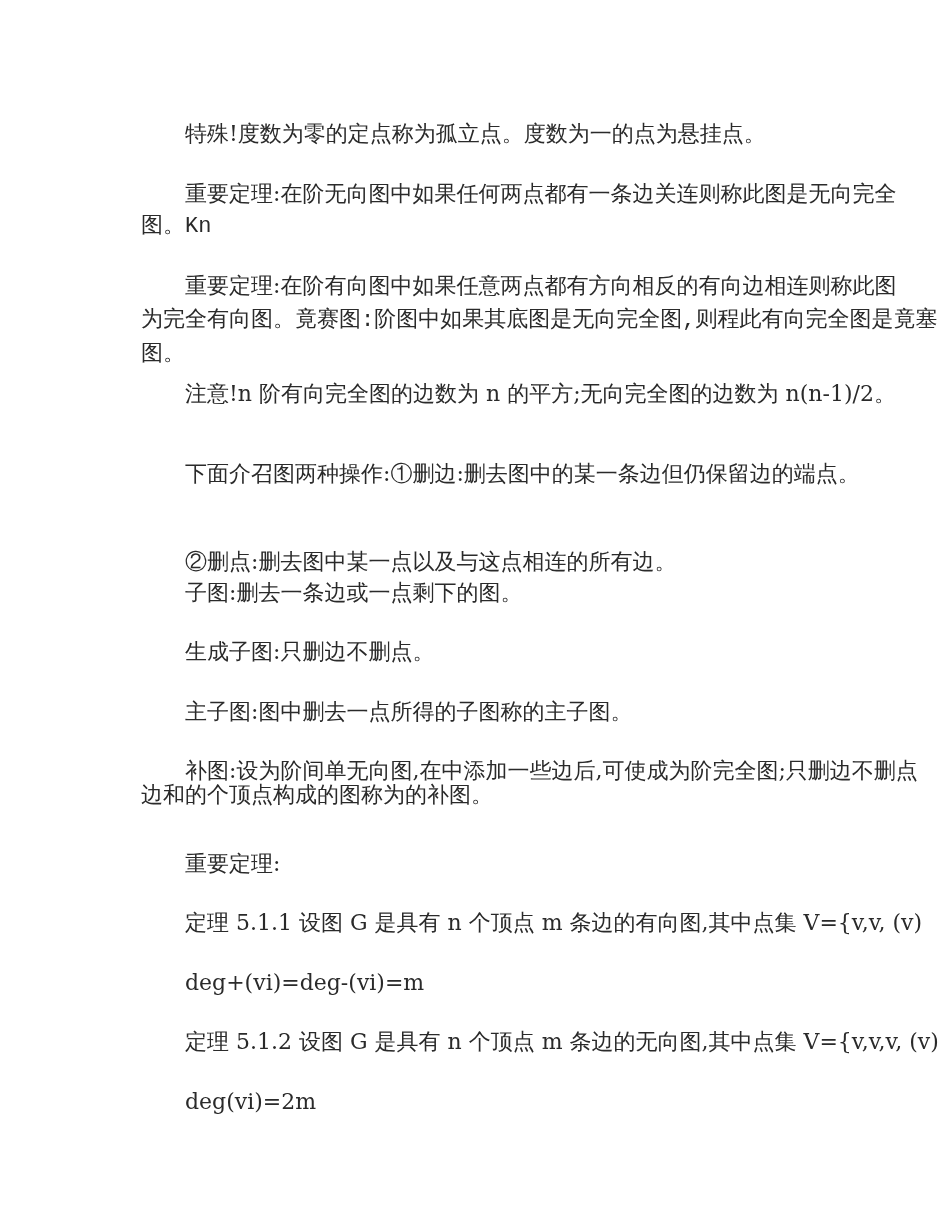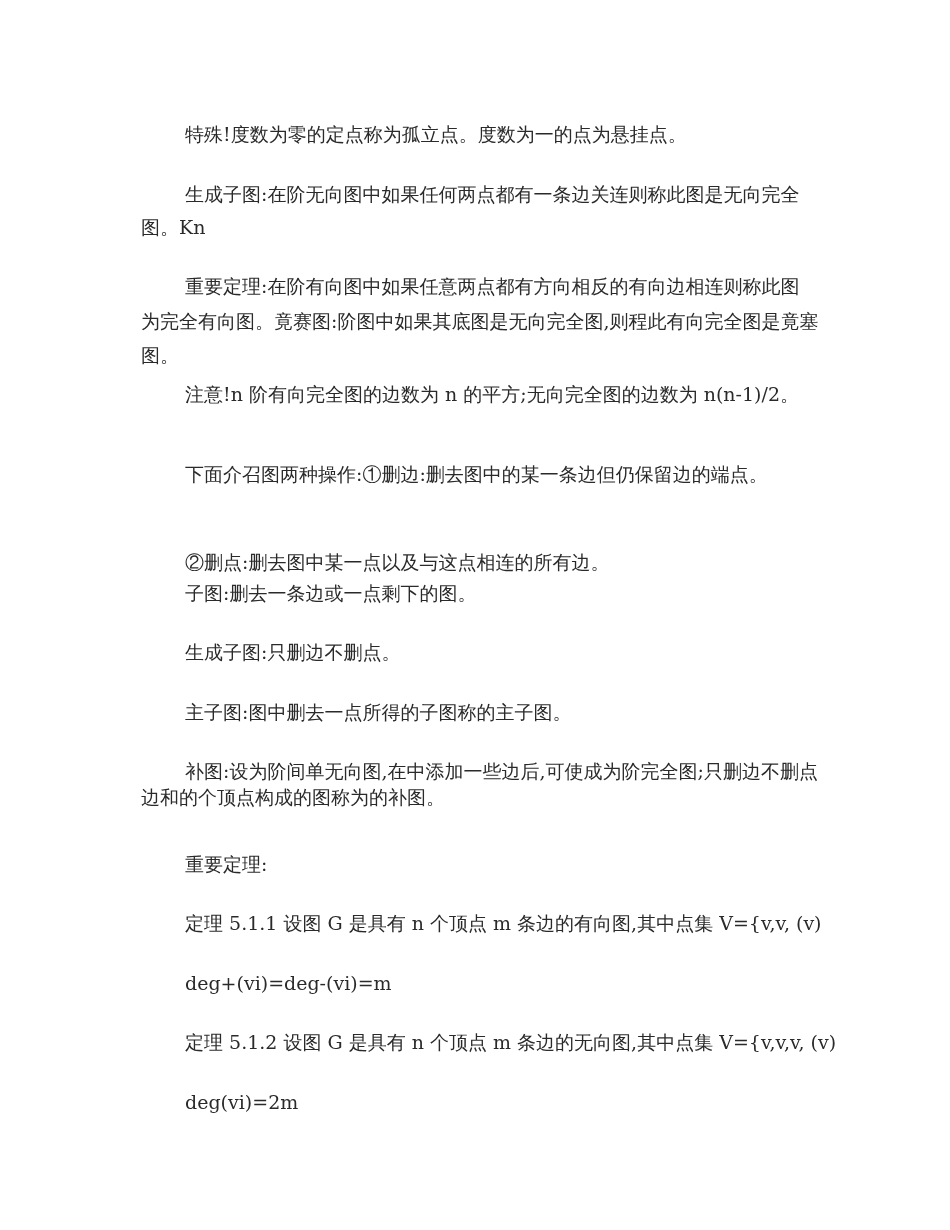--- a/index.html
+++ b/index.html
@@ -1,28 +1,28 @@
 <!DOCTYPE html>
 <html><head>
 <meta charset="utf-8">
 <style>
   html, body { margin:0; padding:0; background:#ffffff; }
   body { width:950px; height:1230px; position:relative; overflow:hidden;
          font-family: "DejaVu Serif", "Liberation Serif", serif; color:#2a2a2a; }
-  .line { position:absolute; left:0; font-size:19px; line-height:20px; white-space:nowrap; }
+  .line { position:absolute; left:0; font-size:22px; line-height:20px; white-space:nowrap; }
   .ind { left:185px; }
-  .noind { left:141px; }
+  .noind { left:141px;font-family:Liberation Mono, monospace; }
 </style>
 </head>
 <body>
 
 <div>
   <div class="line ind" style="top:124px">特殊!度数为零的定点称为孤立点。度数为一的点为悬挂点。</div>
 
-  <div class="line ind" style="top:184px">生成子图:在阶无向图中如果任何两点都有一条边关连则称此图是无向完全</div>
+  <div class="line ind" style="top:184px">重要定理:在阶无向图中如果任何两点都有一条边关连则称此图是无向完全</div>
   <div class="line noind" style="top:217px">图。Kn</div>
 
   <div class="line ind" style="top:276px">重要定理:在阶有向图中如果任意两点都有方向相反的有向边相连则称此图</div>
   <div class="line noind" style="top:311px">为完全有向图。竟赛图:阶图中如果其底图是无向完全图,则程此有向完全图是竟塞</div>
   <div class="line noind" style="top:345px">图。</div>
 
   <div class="line ind" style="top:384px">注意!n 阶有向完全图的边数为 n 的平方;无向完全图的边数为 n(n-1)/2。</div>
 
   <div class="line ind" style="top:464px">下面介召图两种操作:①删边:删去图中的某一条边但仍保留边的端点。</div>
 

